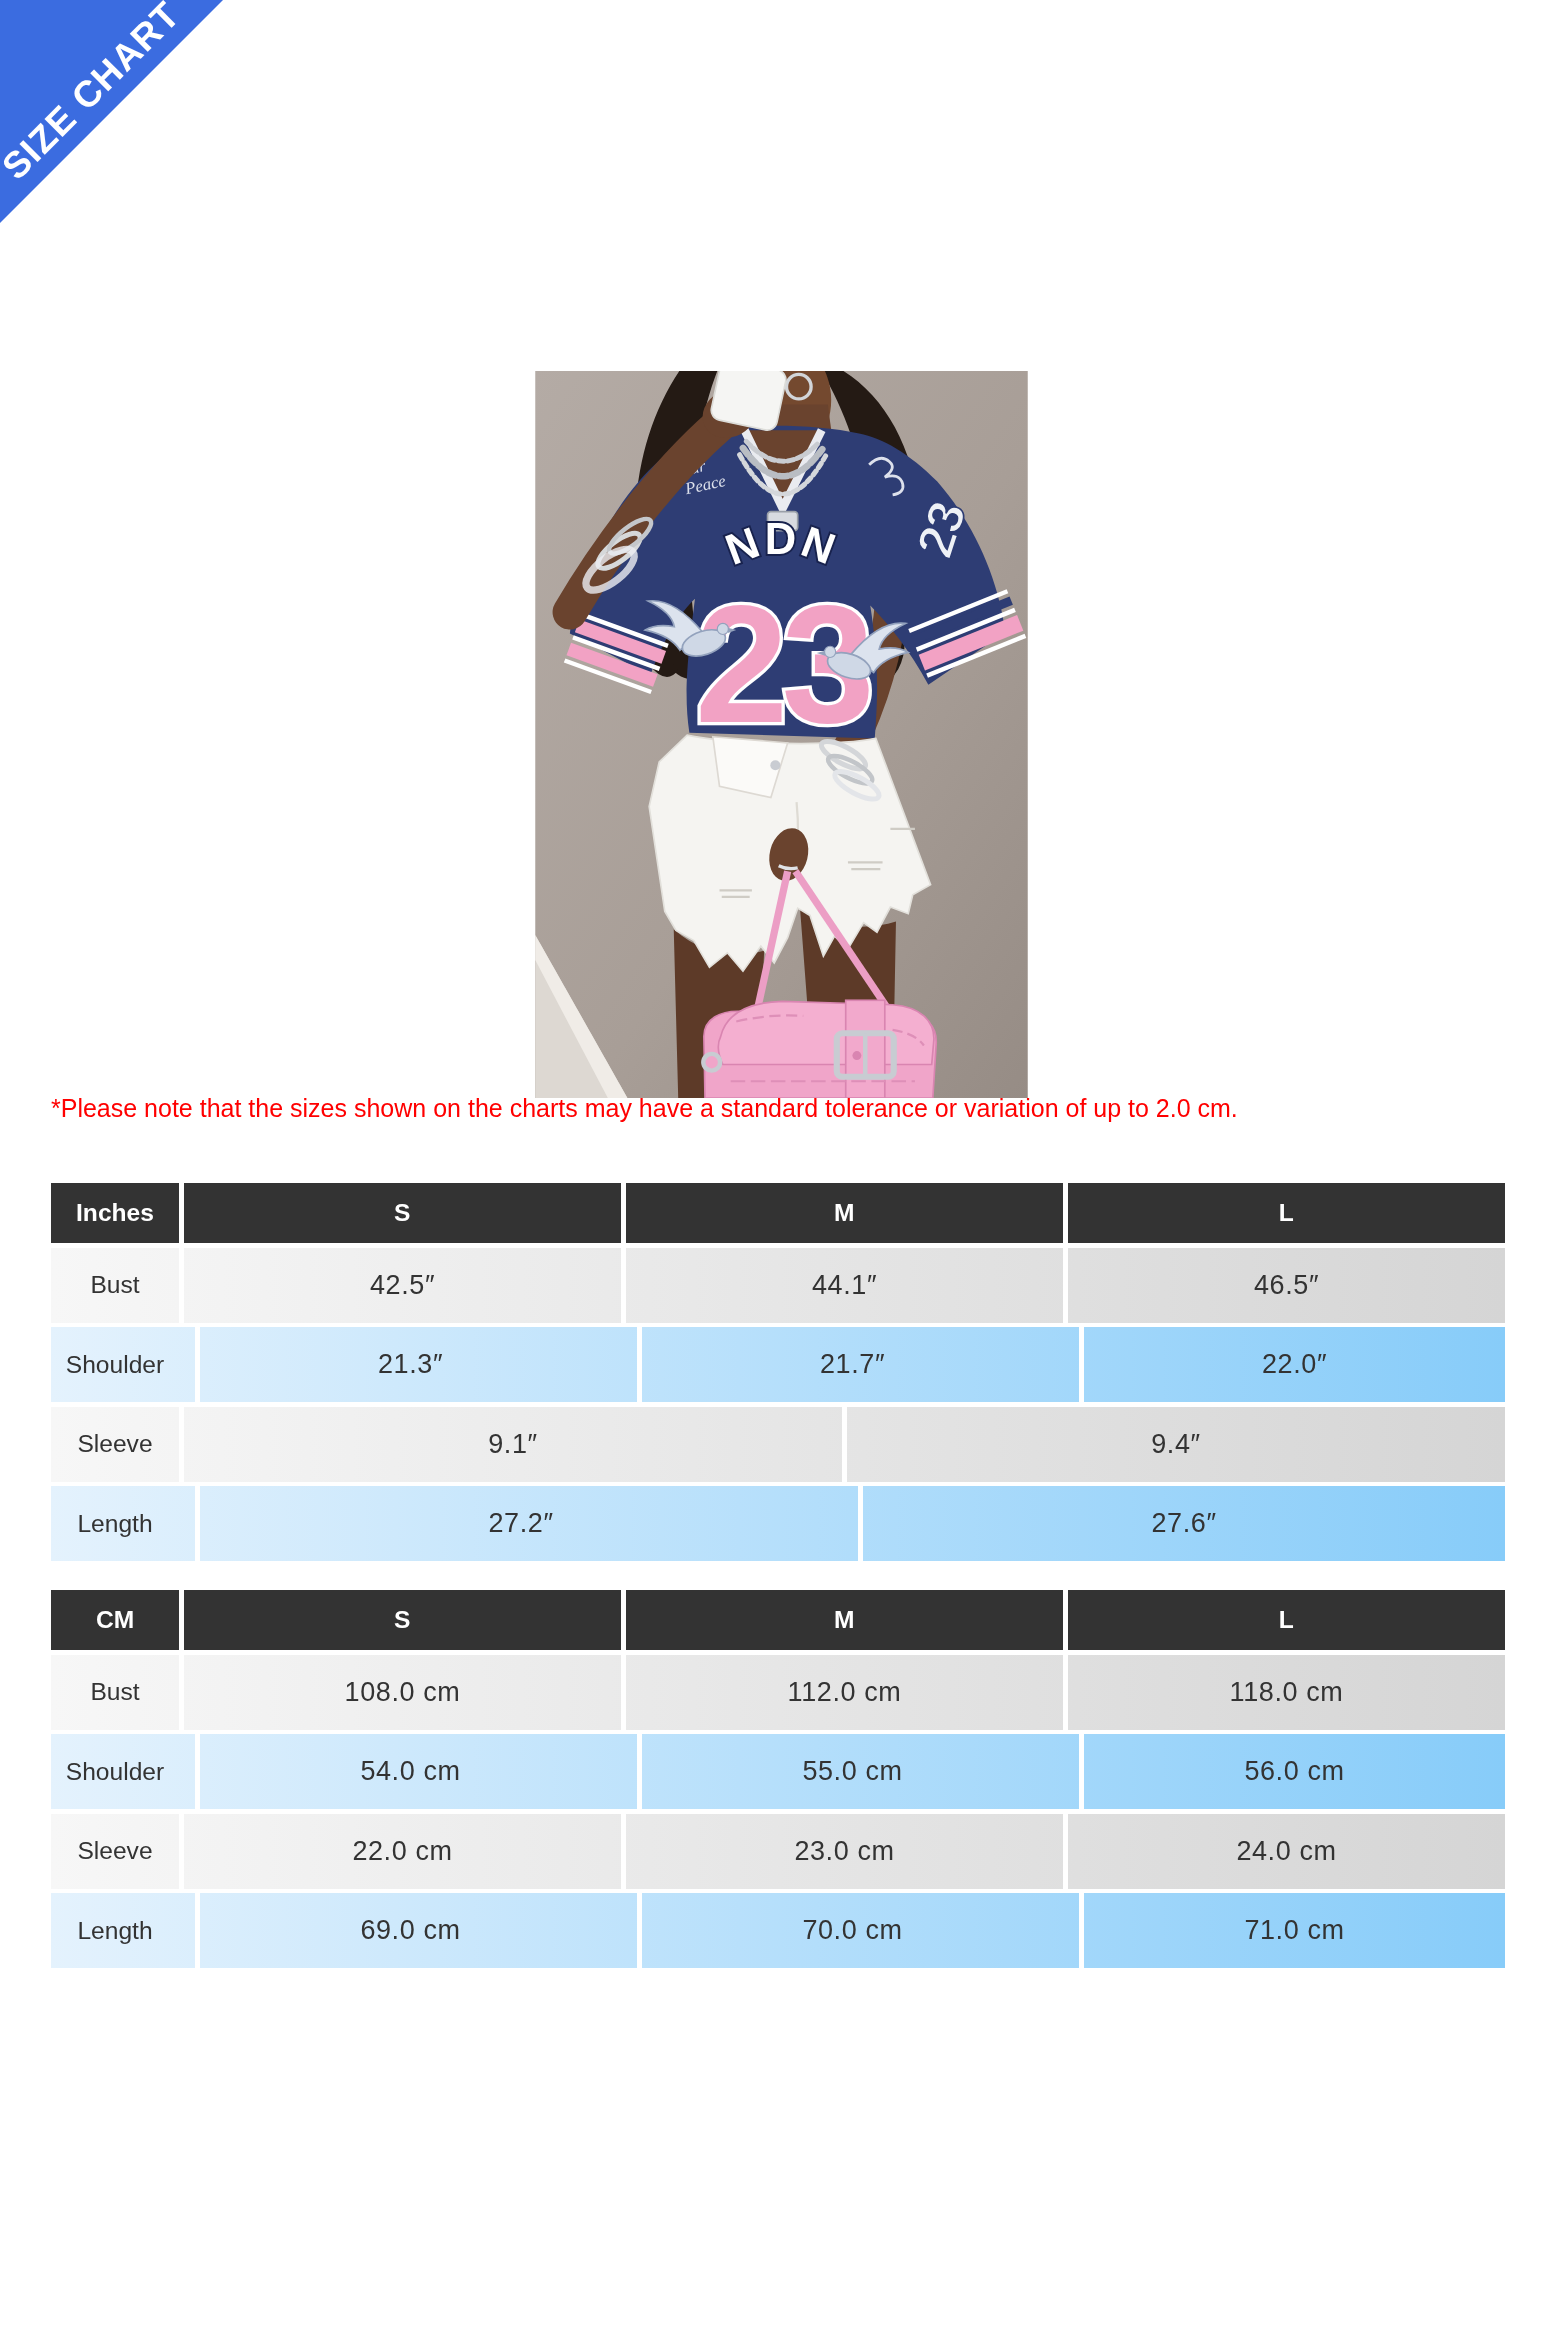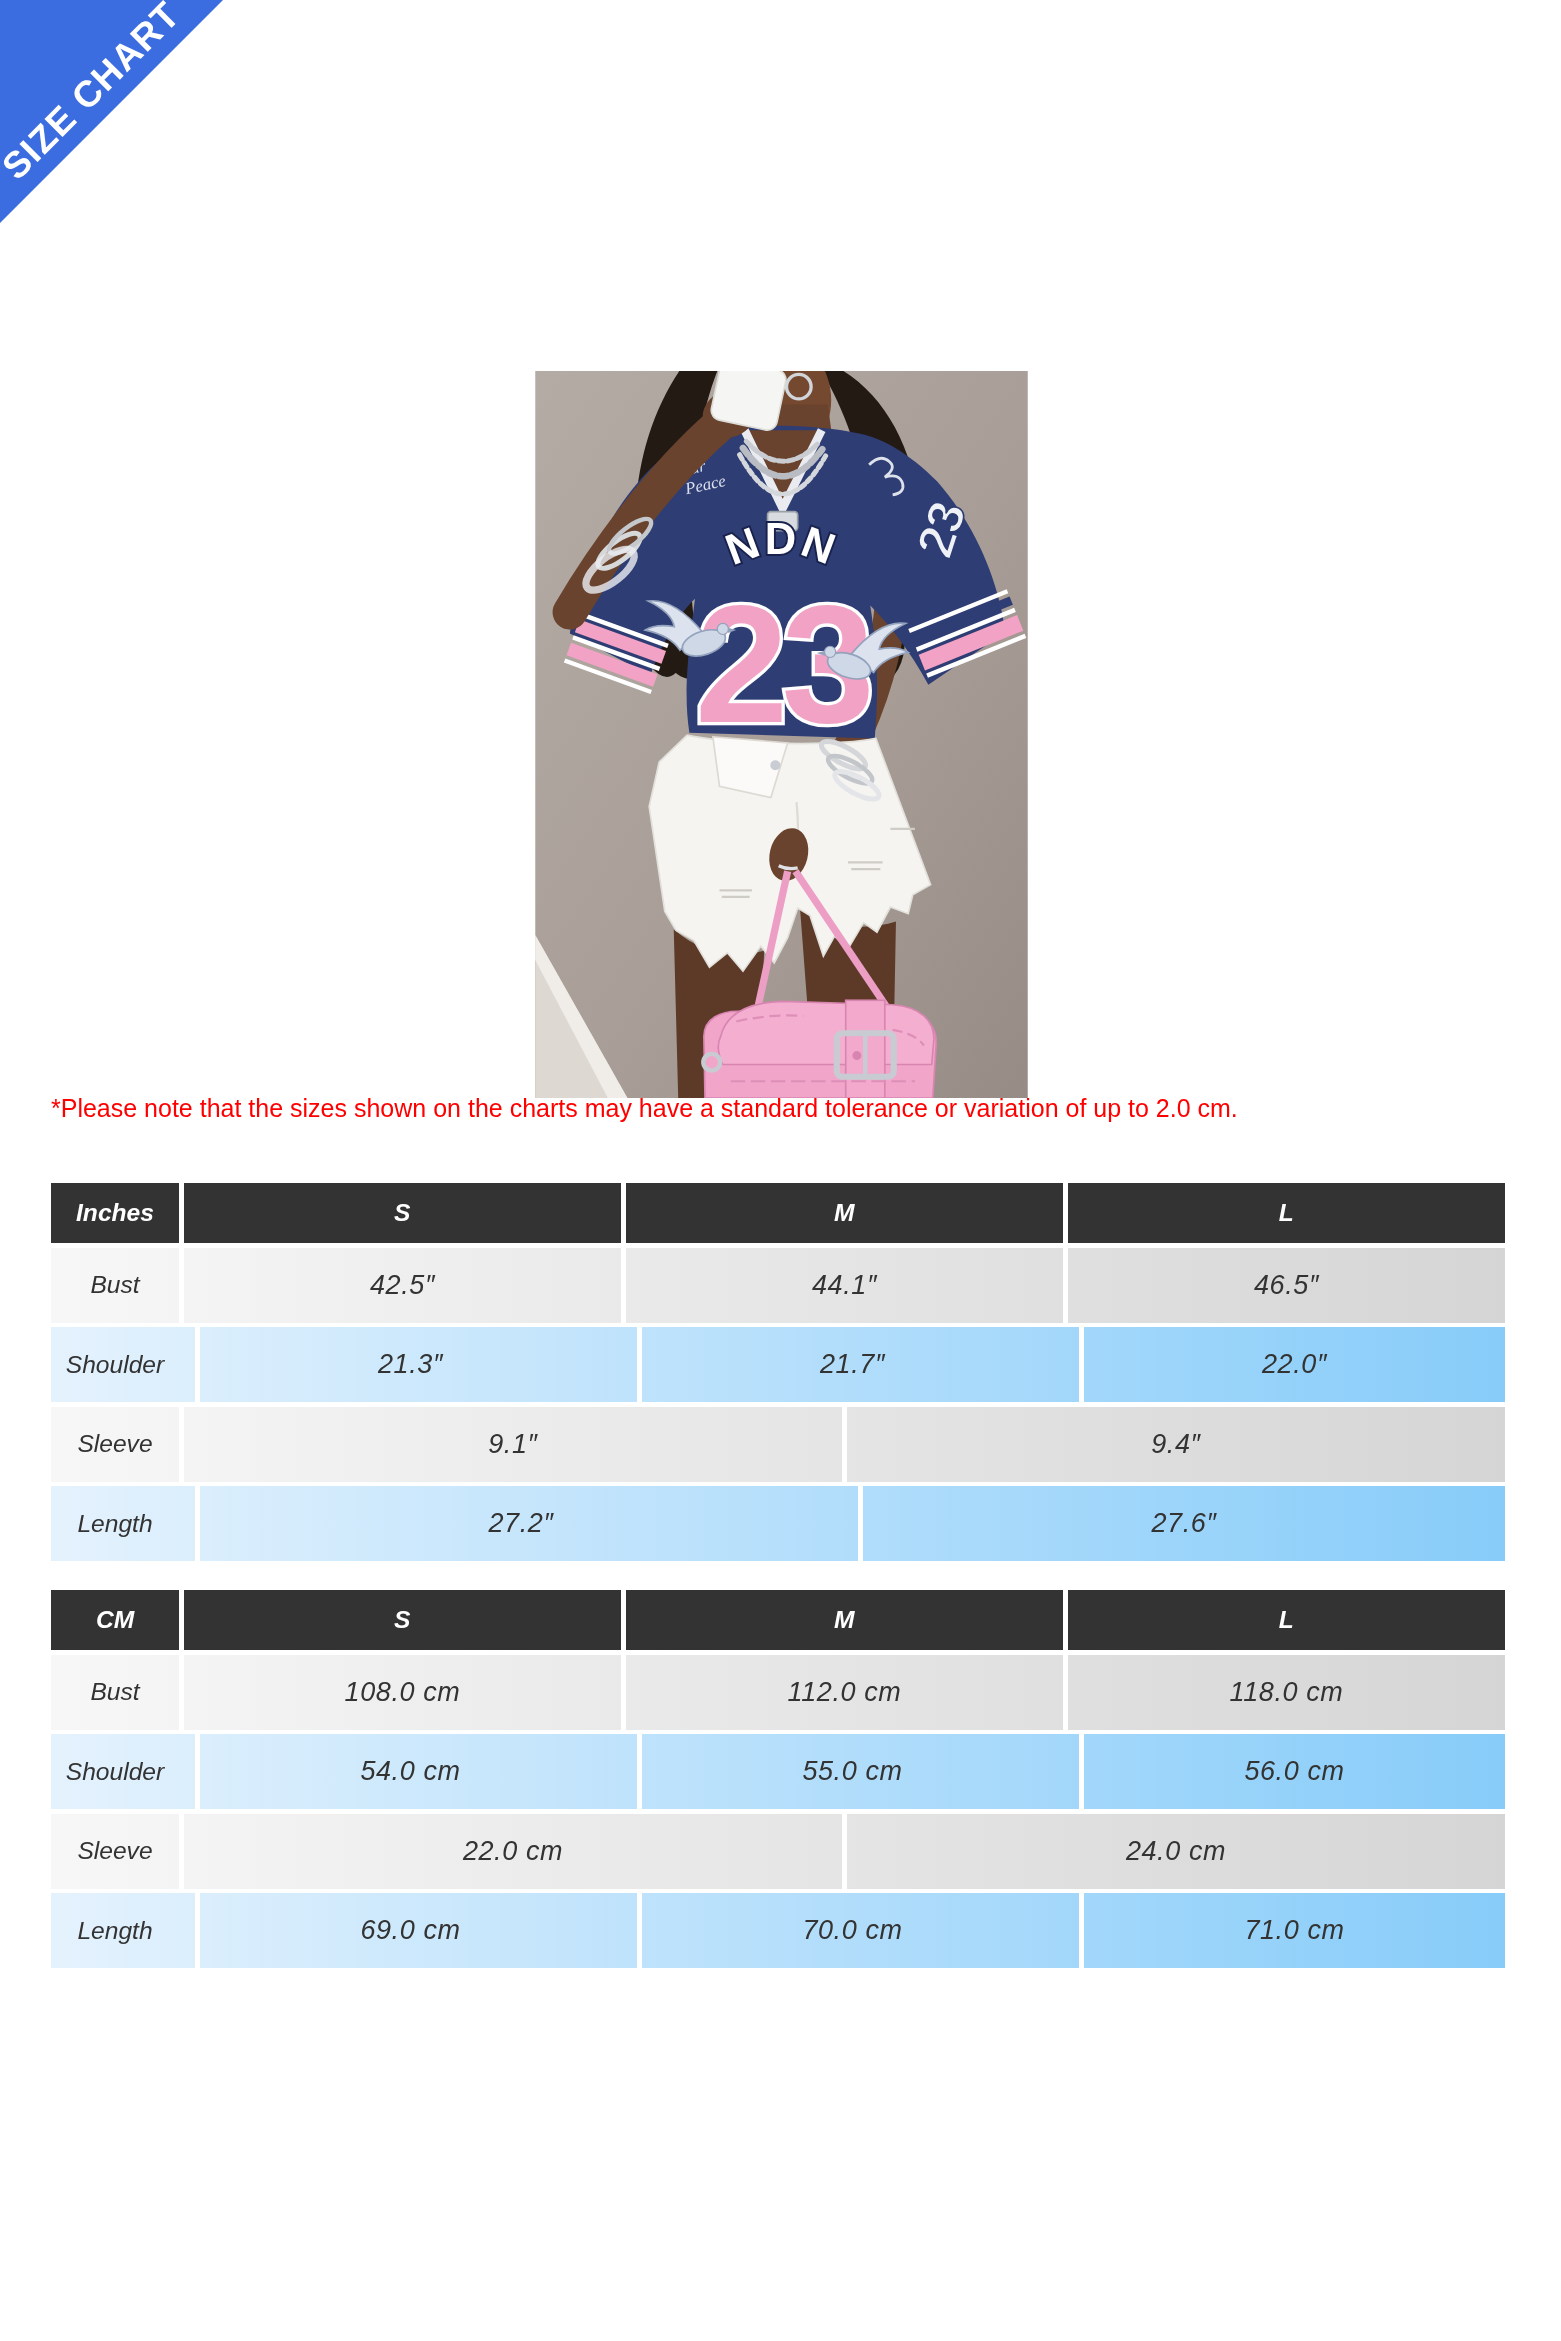--- a/index.html
+++ b/index.html
@@ -16,21 +16,21 @@
   
   .photo{position:absolute;left:535px;top:371px;width:493px;height:727px;}
 
   
   .note{position:absolute;left:51px;top:1094px;font-size:25px;color:#FF0000;letter-spacing:0;}
 
   
   .size-table{position:absolute;left:51px;width:1454px;display:flex;flex-direction:column;row-gap:4.5px;}
   .t-inches{top:1183px;}
   .t-cm{top:1590px;text-align:center;}
-  .t-row{display:flex;height:75px;font-style:italic;}
+  .t-row{display:flex;height:75px;}
   .t-row.t-header{height:60px;background:#333333;}
   .t-row.t-gray{background:linear-gradient(90deg,#F7F7F7 0%,#D5D5D5 100%);}
   .t-row.t-blue{background:linear-gradient(90deg,#E4F2FD 0%,#87CCF9 100%);gap:16px;}
   .t-cell{flex:1;display:flex;align-items:center;justify-content:center;box-sizing:border-box;
           font-size:27px;color:#333;letter-spacing:0.6px;}
   .t-cell + .t-cell{border-left:5.6px solid #ffffff;}
   .t-label{flex:0 0 128px;font-size:24.6px;letter-spacing:0;}
   .t-header .t-cell{color:#ffffff;font-weight:bold;font-size:24.6px;}
 </style>
 </head>
@@ -247,20 +247,21 @@
     </div>
     <div class="t-row t-blue">
       <div class="t-cell t-label">Shoulder</div>
       <div class="t-cell">54.0 cm</div>
       <div class="t-cell">55.0 cm</div>
       <div class="t-cell">56.0 cm</div>
     </div>
     <div class="t-row t-gray">
       <div class="t-cell t-label">Sleeve</div>
       <div class="t-cell">22.0 cm</div>
+      <div class="t-cell">23.0 cm</div>
       <div class="t-cell">24.0 cm</div>
     </div>
     <div class="t-row t-blue">
       <div class="t-cell t-label">Length</div>
       <div class="t-cell">69.0 cm</div>
       <div class="t-cell">70.0 cm</div>
       <div class="t-cell">71.0 cm</div>
     </div>
   </div>
 

